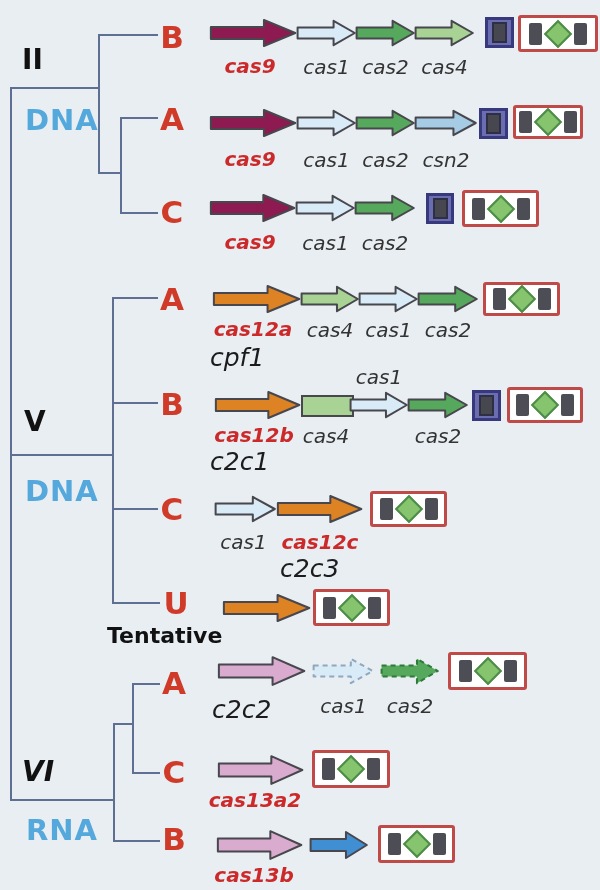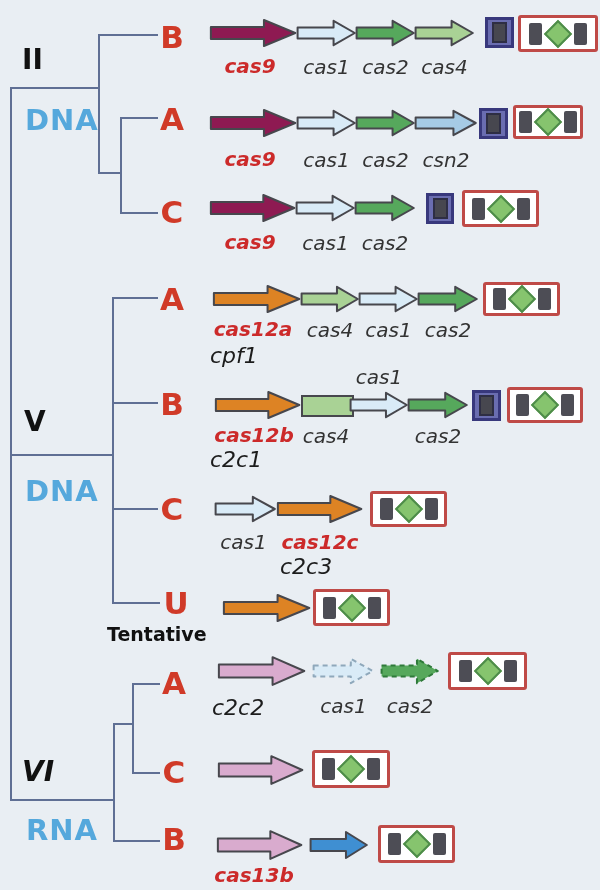--- a/index.html
+++ b/index.html
@@ -38,22 +38,22 @@
   .tracr .inner{width:11px;height:17px;background:var(--c-tracrInner);border:2px solid #2e2e44;}
 
   
   .array{position:absolute;background:var(--c-arrayBg);border:3px solid var(--c-arrayBorder);border-radius:3px;display:flex;align-items:center;justify-content:center;gap:6px;box-sizing:border-box;}
   .array .arect{width:13px;height:22px;background:var(--c-arrayRect);border-radius:2px;}
   .array .adia{width:16px;height:16px;background:var(--c-diamond);border:2px solid var(--c-diamondBorder);transform:rotate(45deg);flex:none;}
 
   
   .glab{position:absolute;font-style:italic;font-size:20px;color:var(--c-genedark);text-align:center;line-height:1.1;white-space:nowrap;}
   .glab.red{color:var(--c-genered);font-weight:bold;}
-  .alias{position:absolute;font-style:italic;font-size:22px;color:#1c1c1c;line-height:1.1;white-space:nowrap;}
-  .note{position:absolute;font-weight:bold;font-size:19px;color:#111;line-height:1.1;}
+  .alias{position:absolute;font-style:italic;font-size:25px;color:#1c1c1c;line-height:1.1;white-space:nowrap;}
+  .note{position:absolute;font-weight:bold;font-size:22px;color:#111;line-height:1.1;}
 </style>
 </head>
 <body>
 
 <div class="stage">
 
   <div class="tl" style="left:10px;top:87px;width:2px;height:714px;"></div>
   <div class="tl" style="left:10px;top:87px;width:90px;height:2px;"></div>
   <div class="tl" style="left:98px;top:34px;width:2px;height:140px;"></div>
   <div class="tl" style="left:98px;top:34px;width:60px;height:2px;"></div>
@@ -255,20 +255,21 @@
   <div class="alias" style="left:212px;top:696px;">c2c2</div>
 
   <svg class="garrow ar-cas13" style="left:218px;top:754px;width:86px;height:32px;" viewBox="0 0 100 30" preserveAspectRatio="none">
       <polygon points="1,9 62,9 62,2 98,15 62,28 62,21 1,21" vector-effect="non-scaling-stroke"></polygon>
     </svg>
   <div class="array" style="left:312px;top:750px;width:78px;height:38px;">
     <span class="arect"></span>
       <span class="adia"></span>
       <span class="arect"></span>
   </div>
+  <div class="glab red" style="left:204px;top:789px;width:102px;">cas13a2</div>
 
   <svg class="garrow ar-cas13" style="left:217px;top:829px;width:86px;height:32px;" viewBox="0 0 100 30" preserveAspectRatio="none">
       <polygon points="1,9 62,9 62,2 98,15 62,28 62,21 1,21" vector-effect="non-scaling-stroke"></polygon>
     </svg>
   <svg class="garrow ar-blue" style="left:310px;top:830px;width:58px;height:30px;" viewBox="0 0 100 30" preserveAspectRatio="none">
       <polygon points="1,9 62,9 62,2 98,15 62,28 62,21 1,21" vector-effect="non-scaling-stroke"></polygon>
     </svg>
   <div class="array" style="left:378px;top:825px;width:77px;height:38px;">
     <span class="arect"></span>
       <span class="adia"></span>

